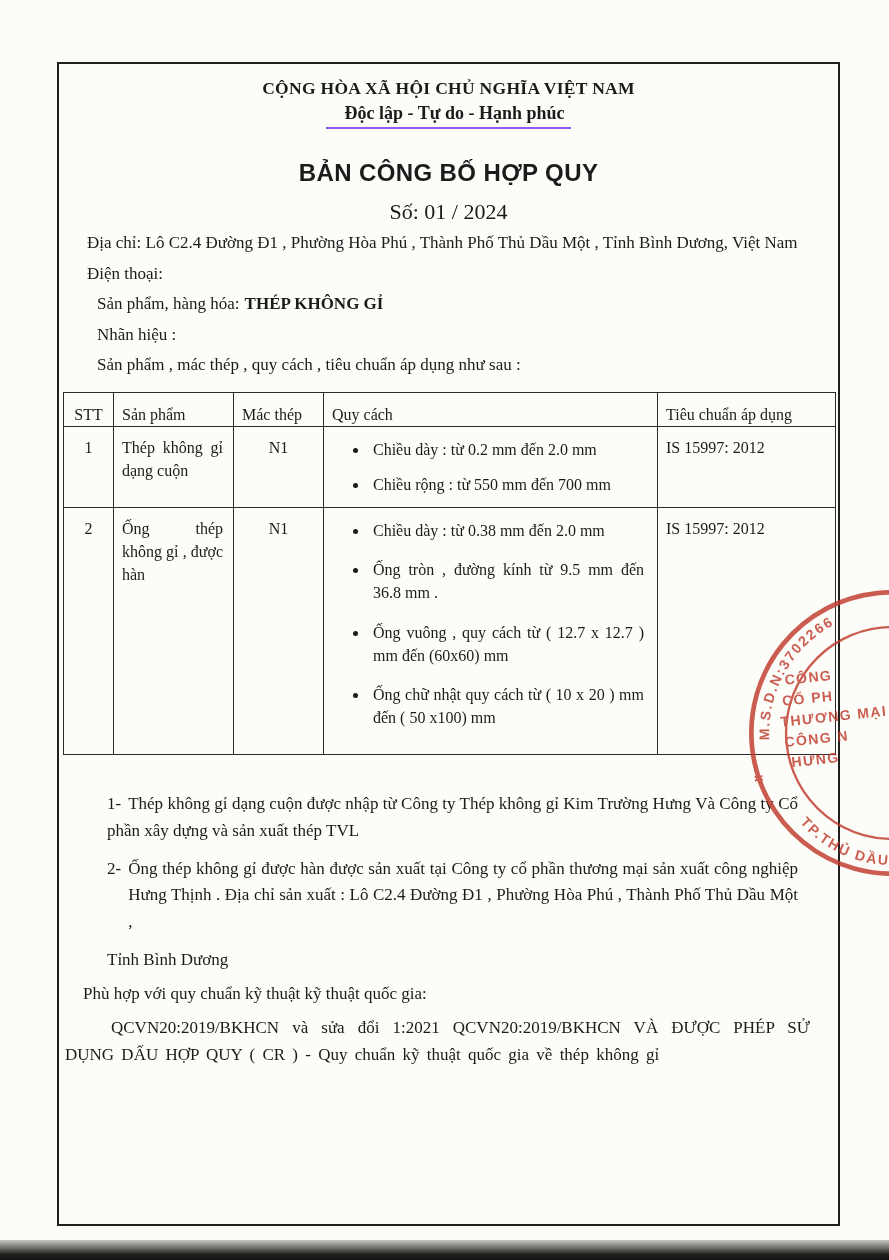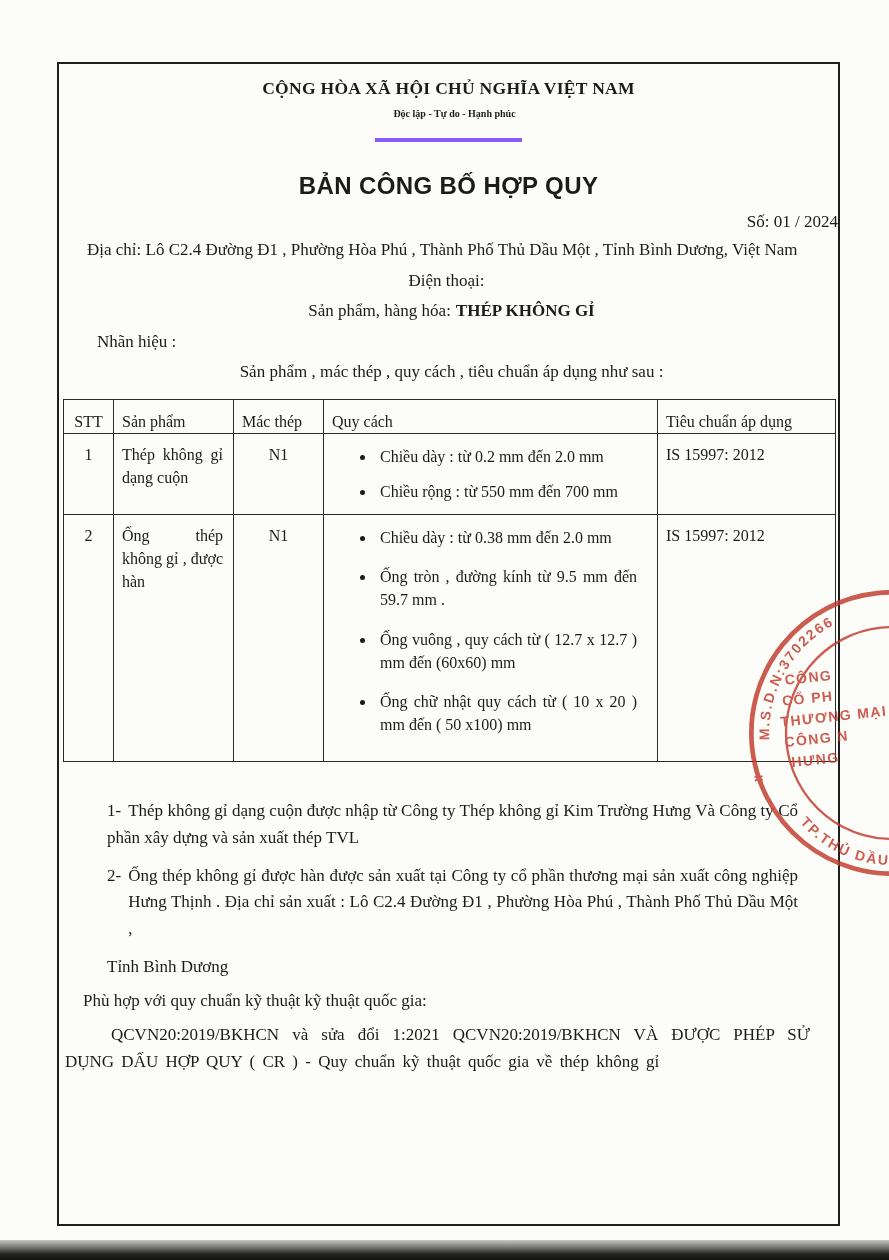--- a/index.html
+++ b/index.html
@@ -25,42 +25,42 @@
     text-align: center;
     font-weight: bold;
     font-size: 17.5px;
     letter-spacing: .3px;
     margin: 2px 0 0;
   }
   .motto-wrap { text-align: center; margin-top: 4px; }
   .motto {
     display: inline-block;
     font-weight: bold;
-    font-size: 10px;
-    padding: 0 6px 19px 18px;
-    border-bottom: 4px solid #8b5cf6;
+    font-size: 18px;
+    padding: 0 6px 3px 18px;
+    border-bottom: 2px solid #8b5cf6;
   }
   .doc-title {
     text-align: center;
     font-family: "Liberation Sans", "DejaVu Sans", sans-serif;
     font-weight: 700;
     font-size: 24px;
     letter-spacing: .4px;
     margin: 30px 0 0;
   }
-  .doc-no { text-align: right; font-size: 17px; margin: 12px 0 0; }
+  .doc-no { text-align: center; font-size: 22px; margin: 12px 0 0; }
   
   .line {
     font-size: 17px;
     line-height: 1.5;
     margin: 5px 32px 5px 28px;
   }
   .line.first { margin-top: 14px; }
   .line.indent { margin-left: 38px; }
-  .line.gap { margin-top: 3px; text-align: center; }
+  .line.gap { margin-top: 3px; }
   .product-value { font-weight: bold; margin-left: 5px; }
   
   .spec-table {
     border-collapse: collapse;
     table-layout: fixed;
     width: 772px;
     margin: 14px 0 0 4px;
     font-size: 16px;
   }
   .spec-table th, .spec-table td {
@@ -73,21 +73,21 @@
   .col-stt { width: 50px; }
   .col-sp  { width: 120px; }
   .col-mt  { width: 90px; }
   .col-qc  { width: 334px; }
   .col-tc  { width: 178px; }
   th.c-stt, td.c-stt { text-align: center; }
   td.c-mt { text-align: center; }
   td.c-sp { text-align: justify; padding-right: 10px; }
   td.c-qc { padding-left: 14px; }
   .spec-list { margin: 0; padding-left: 26px; }
-  .spec-list li { margin: 2px 12px 12px; padding-left: 4px; text-align: justify; }
+  .spec-list li { margin: 2px 5px 12px; padding-left: 4px; text-align: justify; }
   .spec-list li:last-child { margin-bottom: 2px; }
   td.c-qc.tall .spec-list li { margin-bottom: 16px; }
   
   .notes { margin: 36px 40px 0 48px; font-size: 17px; }
   .note { margin: 0 0 12px; line-height: 1.55; text-align: justify; }
   .note .num { margin-right: 7px; }
   .note-hang { display: flex; }
   .note-hang .num { flex: 0 0 auto; }
   .note-hang .txt { flex: 1 1 auto; text-align: justify; line-height: 1.55; }
   .province { font-size: 17px; margin: 2px 0 0 48px; line-height: 1.5; }
@@ -178,21 +178,21 @@
           </td>
           <td class="c-tc">IS 15997: 2012</td>
         </tr>
         <tr>
           <td class="c-stt">2</td>
           <td class="c-sp">Ống thép không gỉ , được hàn</td>
           <td class="c-mt">N1</td>
           <td class="c-qc tall">
             <ul class="spec-list">
               <li>Chiều dày : từ 0.38 mm đến 2.0 mm</li>
-              <li>Ống tròn , đường kính từ 9.5 mm đến 59.7 mm .</li>
+              <li>Ống tròn , đường kính từ 9.5 mm đến 36.8 mm .</li>
               <li>Ống vuông , quy cách từ ( 12.7 x 12.7 ) mm đến (60x60) mm</li>
               <li>Ống chữ nhật quy cách từ ( 10 x 20 ) mm đến ( 50 x100) mm</li>
             </ul>
           </td>
           <td class="c-tc">IS 15997: 2012</td>
         </tr>
       </tbody>
     </table>
 
     <div class="notes">

